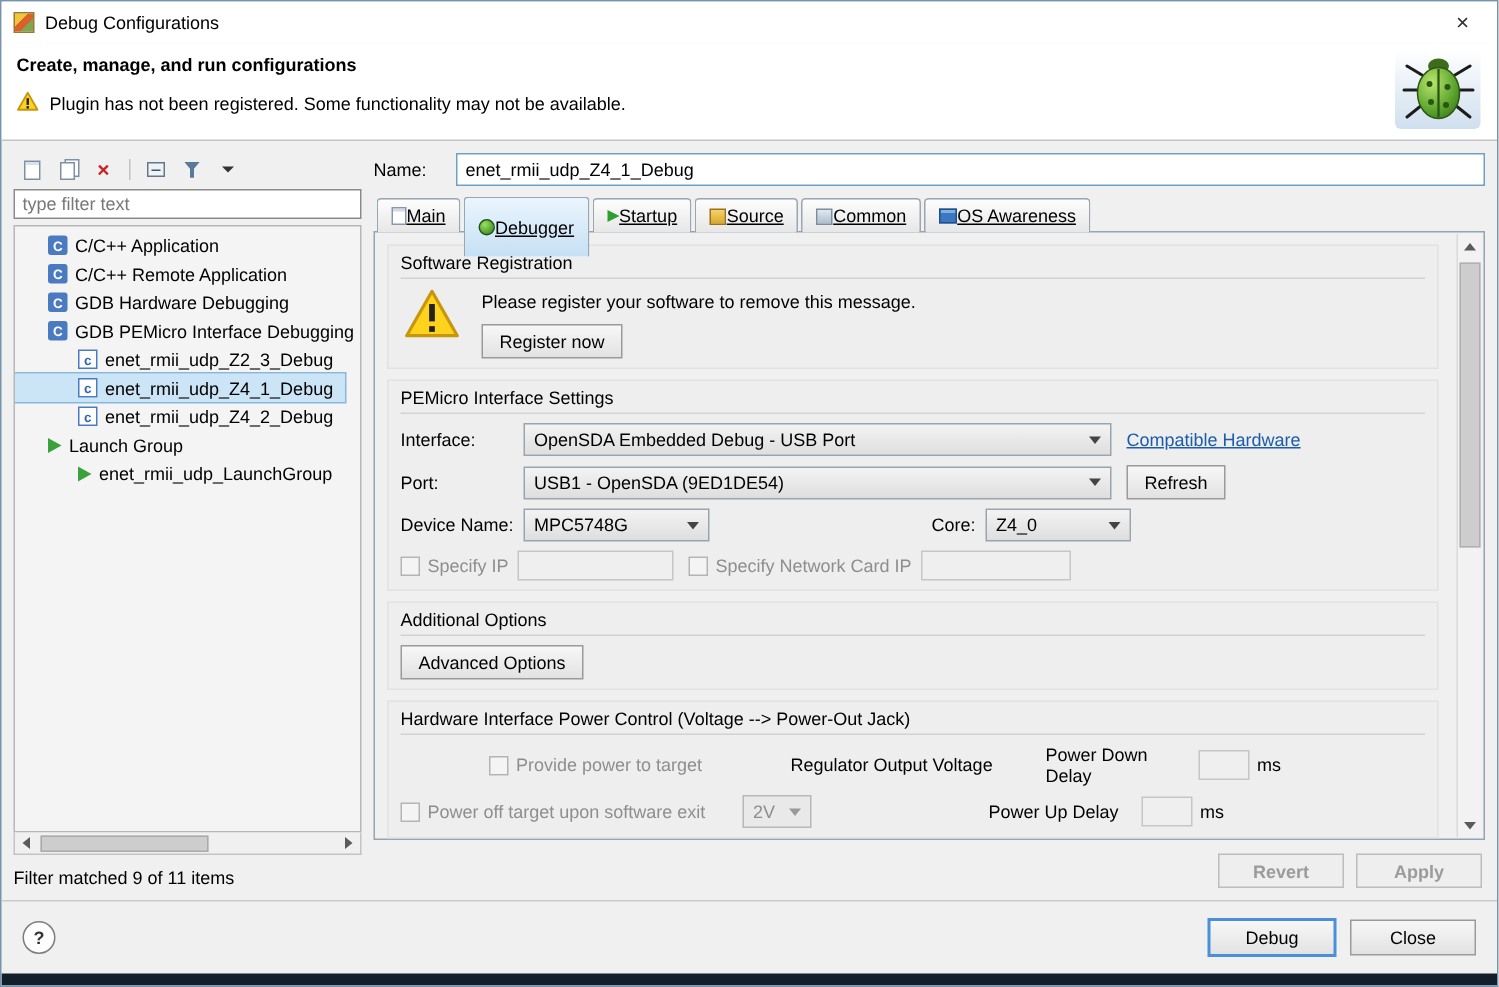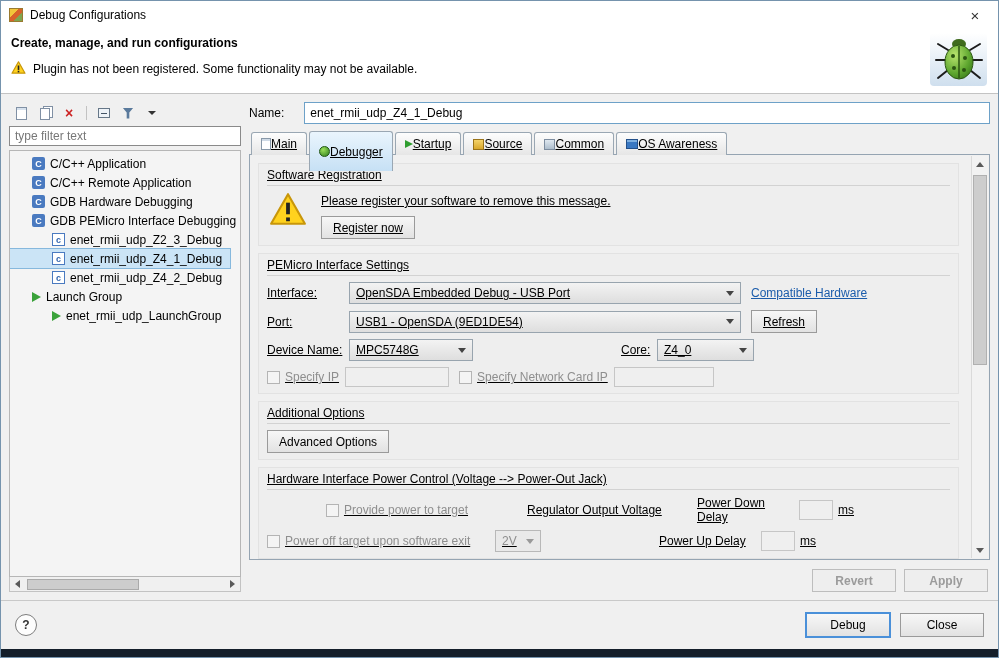--- a/index.html
+++ b/index.html
@@ -72,21 +72,21 @@
     background:linear-gradient(#fdfdfd,#e6e6e6); margin-right:2px; border-radius:3px 3px 0 0; height:23px; margin-top:1px;text-decoration:underline; }
   .tab.selected { background:linear-gradient(#eaf5fd,#c6e0f5); height:40px; margin-top:0; }
   .ti-doc { width:10px; height:12px; background:#fff; border:1px solid #8898a8; box-shadow:inset 0 2px 0 #cfdae6; }
   .ti-bug { width:11px; height:11px; border-radius:50%; background:radial-gradient(circle at 35% 30%, #9be05a, #2e7d1e); border:1px solid #1e5512; }
   .ti-play { width:0;height:0;border-left:8px solid #2f9e2f;border-top:4px solid transparent;border-bottom:4px solid transparent; }
   .ti-source { width:11px; height:11px; background:linear-gradient(#f4d36a,#d9a82c); border:1px solid #9a7319; }
   .ti-common { width:11px; height:11px; background:linear-gradient(#dfe8f0,#aebecd); border:1px solid #7d8da0; }
   .ti-os { width:12px; height:10px; background:#3a78c2; border:1px solid #23508a; box-shadow:inset 0 2px 0 #7fb0e0; }
 
   .content { flex:1; margin-top:-1px; border:1px solid #95a4b2; background:#f0f0f0; position:relative;
-    padding:8px 30px 0 8px; overflow:hidden; min-height:0;text-decoration:underline; }
+    padding:8px 30px 0 8px; overflow:hidden; min-height:0; }
 
   .section { border:1px solid #e2e2e2; background:#eeeeee; padding:4px 8px 6px 8px; margin-bottom:7px; }
   .section-title { padding-bottom:3px; border-bottom:1px solid #d2d2d2; margin-bottom:6px; }
 
   .sr-body { display:flex; gap:14px; align-items:flex-start; padding-left:2px; }
   .sr-right { display:flex; flex-direction:column; gap:8px; padding-top:2px; }
 
   .btn { display:inline-flex; align-items:center; justify-content:center; border:1px solid #9a9a9a;
     background:linear-gradient(#f7f7f7,#e2e2e2); height:23px; padding:0 11px; font:inherit; width:max-content; }
   .btn.disabled { color:#9b9b9b; background:#eeeeee; border-color:#bdbdbd;font-weight:bold; }
@@ -267,20 +267,21 @@
             <span class="tri-left"></span>
           </span>
         <span class="hs-track">
             <span class="hs-thumb"></span>
           </span>
         <span class="hs-btn">
             <span class="tri-right"></span>
           </span>
       </div>
 
+      <div class="lp-status">Filter matched 9 of 11 items</div>
     </div>
 
     <div class="right-panel">
 
       <div class="name-row">
         <span>Name:</span>
         <input class="name-input" value="enet_rmii_udp_Z4_1_Debug" style="">
       </div>
 
       <div class="tabs">

